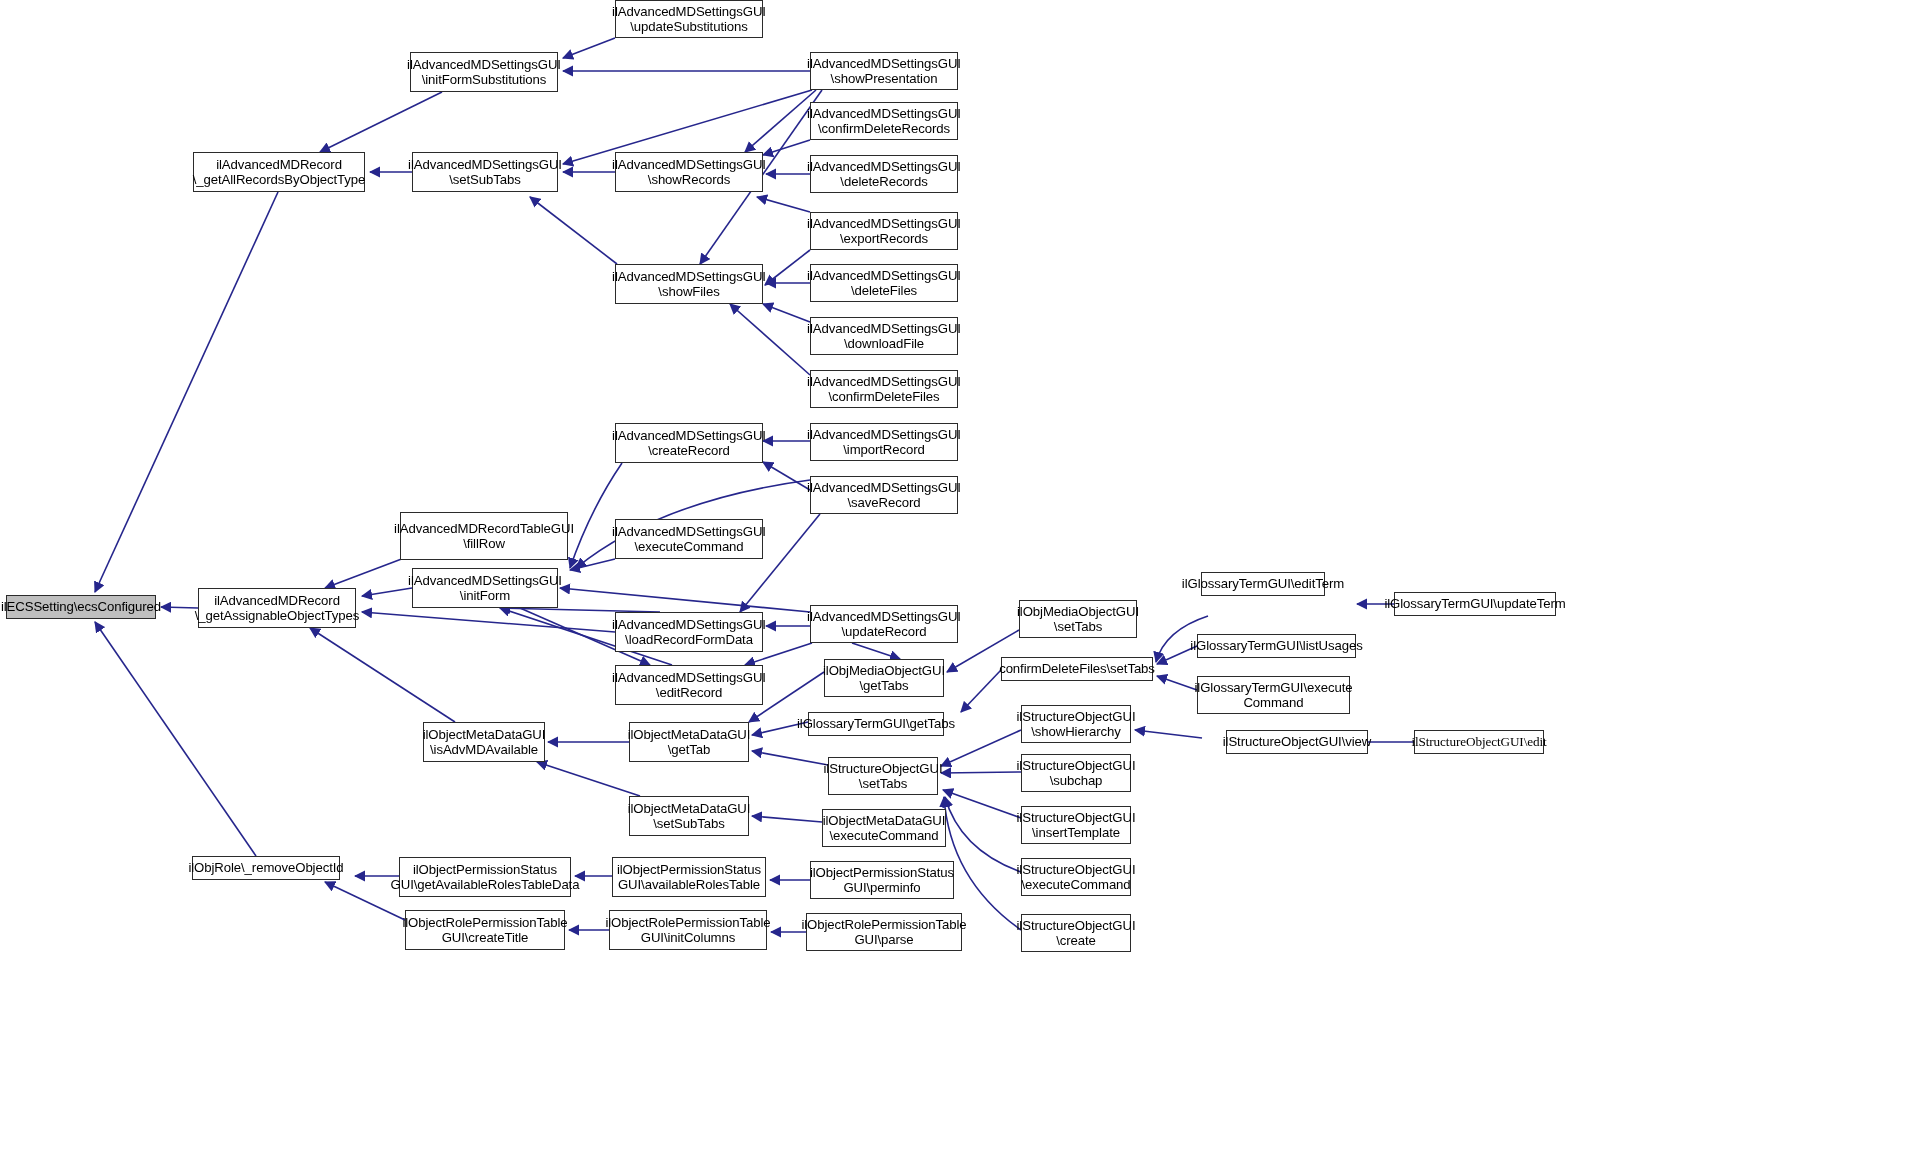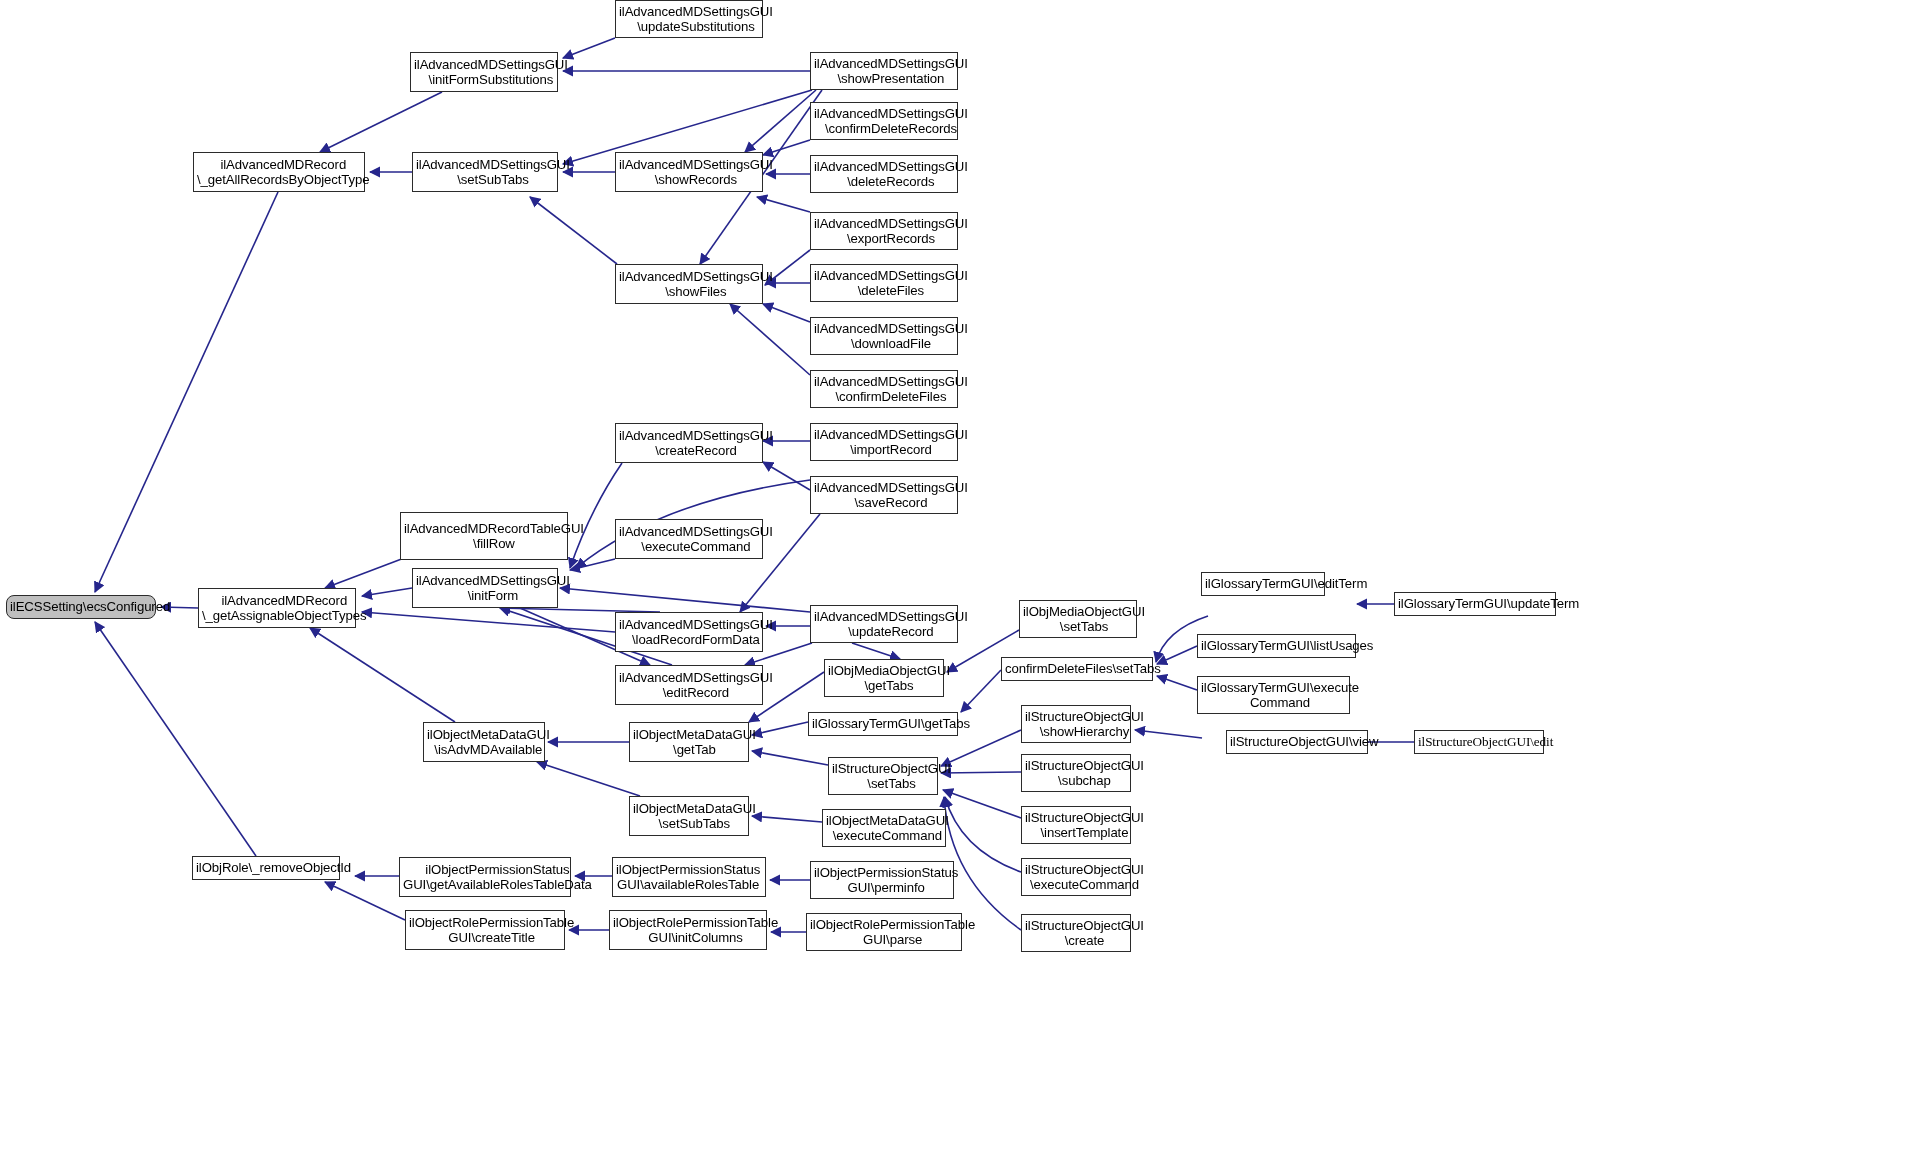--- a/index.html
+++ b/index.html
@@ -7,21 +7,21 @@
   #canvas{position:relative;width:1919px;height:1165px;background:#ffffff;overflow:hidden;}
   #edges{position:absolute;left:0;top:0;width:1919px;height:1165px;}
   .node{
     position:absolute;
     box-sizing:border-box;
     border:1.4px solid #2b2b2b;
     background:#ffffff;
     color:#000000;
     display:flex;
     align-items:center;
-    justify-content:flex-start;
+    justify-content:center;
     text-align:center;
     font-size:13.2px;
     line-height:15.5px;
     letter-spacing:-0.1px;
     white-space:pre-line;
     z-index:3;
   }
   .node.root{ background:#bfbfbf; border-color:#2b2b2b; }
   .node span{display:block;padding:0 3px;}
 </style>
@@ -93,21 +93,21 @@
         <path d="M 1414 742 L 1348 742" fill="none" stroke="#26268c" stroke-width="1.6" marker-end="url(#arrow)"></path>
         <path d="M 399 876 L 355 876" fill="none" stroke="#26268c" stroke-width="1.6" marker-end="url(#arrow)"></path>
         <path d="M 405 920 L 325 882" fill="none" stroke="#26268c" stroke-width="1.6" marker-end="url(#arrow)"></path>
         <path d="M 612 876 L 575 876" fill="none" stroke="#26268c" stroke-width="1.6" marker-end="url(#arrow)"></path>
         <path d="M 810 880 L 770 880" fill="none" stroke="#26268c" stroke-width="1.6" marker-end="url(#arrow)"></path>
         <path d="M 609 930 L 569 930" fill="none" stroke="#26268c" stroke-width="1.6" marker-end="url(#arrow)"></path>
         <path d="M 806 932 L 771 932" fill="none" stroke="#26268c" stroke-width="1.6" marker-end="url(#arrow)"></path>
       </g>
   </svg>
   <div id="node-layer">
-      <div class="node root" style="left: 6px; top: 595px; width: 150px; height: 24px; border-radius: 8px;"><span>ilECSSetting\ecsConfigured</span></div>
+      <div class="node root" style="left: 6px; top: 595px; width: 150px; height: 24px;"><span>ilECSSetting\ecsConfigured</span></div>
       <div class="node" style="left: 193px; top: 152px; width: 172px; height: 40px;"><span>ilAdvancedMDRecord
 \_getAllRecordsByObjectType</span></div>
       <div class="node" style="left: 198px; top: 588px; width: 158px; height: 40px;"><span>ilAdvancedMDRecord
 \_getAssignableObjectTypes</span></div>
       <div class="node" style="left: 192px; top: 856px; width: 148px; height: 24px;"><span>ilObjRole\_removeObjectId</span></div>
       <div class="node" style="left: 410px; top: 52px; width: 148px; height: 40px;"><span>ilAdvancedMDSettingsGUI
 \initFormSubstitutions</span></div>
       <div class="node" style="left: 412px; top: 152px; width: 146px; height: 40px;"><span>ilAdvancedMDSettingsGUI
 \setSubTabs</span></div>
       <div class="node" style="left: 400px; top: 512px; width: 168px; height: 48px;"><span>ilAdvancedMDRecordTableGUI
@@ -157,21 +157,21 @@
       <div class="node" style="left: 810px; top: 370px; width: 148px; height: 38px;"><span>ilAdvancedMDSettingsGUI
 \confirmDeleteFiles</span></div>
       <div class="node" style="left: 810px; top: 423px; width: 148px; height: 38px;"><span>ilAdvancedMDSettingsGUI
 \importRecord</span></div>
       <div class="node" style="left: 810px; top: 476px; width: 148px; height: 38px;"><span>ilAdvancedMDSettingsGUI
 \saveRecord</span></div>
       <div class="node" style="left: 810px; top: 605px; width: 148px; height: 38px;"><span>ilAdvancedMDSettingsGUI
 \updateRecord</span></div>
       <div class="node" style="left: 824px; top: 659px; width: 120px; height: 38px;"><span>ilObjMediaObjectGUI
 \getTabs</span></div>
-      <div class="node" style="left: 808px; top: 712px; width: 150px; height: 24px;"><span>ilGlossaryTermGUI\getTabs</span></div>
+      <div class="node" style="left: 808px; top: 712px; width: 136px; height: 24px;"><span>ilGlossaryTermGUI\getTabs</span></div>
       <div class="node" style="left: 828px; top: 757px; width: 110px; height: 38px;"><span>ilStructureObjectGUI
 \setTabs</span></div>
       <div class="node" style="left: 822px; top: 809px; width: 124px; height: 38px;"><span>ilObjectMetaDataGUI
 \executeCommand</span></div>
       <div class="node" style="left: 810px; top: 861px; width: 144px; height: 38px;"><span>ilObjectPermissionStatus
 GUI\perminfo</span></div>
       <div class="node" style="left: 806px; top: 913px; width: 156px; height: 38px;"><span>ilObjectRolePermissionTable
 GUI\parse</span></div>
       <div class="node" style="left: 1019px; top: 600px; width: 118px; height: 38px;"><span>ilObjMediaObjectGUI
 \setTabs</span></div>

